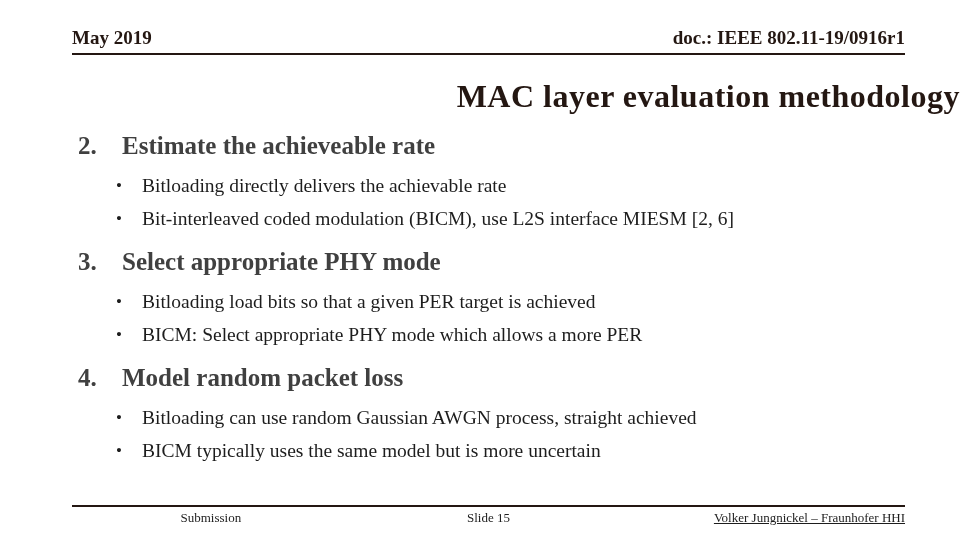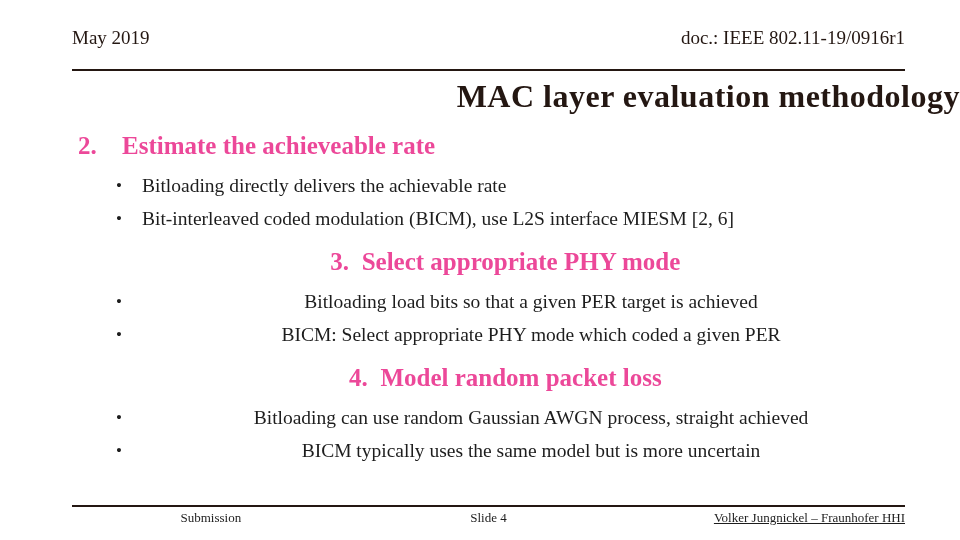--- a/index.html
+++ b/index.html
@@ -16,23 +16,23 @@
   
   .header {
     position: absolute;
     top: 27px;
     left: 72px;
     right: 55px;
     display: flex;
     justify-content: space-between;
     align-items: flex-end;
     border-bottom: 2px solid #241712;
-    padding-bottom: 20px;
+    padding-bottom: 4px;
     font-size: 19px;
-    font-weight: normal;
+    font-weight: bold;
     color: #241712;
   }
   
   .title {
     position: absolute;
     top: 78px;
     left: 0;
     width: 100%;
     text-align: right;
     font-size: 32px;
@@ -40,25 +40,25 @@
     color: #241712;
     letter-spacing: 0.5px;
   }
   
   .content {
     position: absolute;
     top: 131px;
     left: 78px;
     right: 40px;
   }
-  .section + .section { margin-top: 12px; text-align: center; }
+  .section + .section { margin-top: 12px; }
   .section-heading {
     font-size: 25px;
     font-weight: bold;
-    color: #ec4899;
+    color: #404040;
     line-height: 1.2;
   }
   .sec-num { display: inline-block; width: 44px; }
   .bullets { margin: 8px 0 10px 0; list-style: none; }
   .bullets li {
     position: relative;
     padding-left: 64px;
     font-size: 19.5px;
     line-height: 33px;
     color: #1d1d1d;
@@ -109,35 +109,35 @@
         <li><span class="bullet-glyph">•</span><span>Bit-interleaved coded modulation (BICM), use L2S interface MIESM [2, 6]</span></li>
       </ul>
     </div>
 
     <div class="section">
       <div class="section-heading">
         <span class="sec-num">3.</span><span>Select appropriate PHY mode</span>
       </div>
       <ul class="bullets">
         <li><span class="bullet-glyph">•</span><span>Bitloading load bits so that a given PER target is achieved</span></li>
-        <li><span class="bullet-glyph">•</span><span>BICM: Select appropriate PHY mode which coded a given PER</span></li>
+        <li><span class="bullet-glyph">•</span><span>BICM: Select appropriate PHY mode which allows a more PER</span></li>
       </ul>
     </div>
 
     <div class="section">
       <div class="section-heading">
         <span class="sec-num">4.</span><span>Model random packet loss</span>
       </div>
       <ul class="bullets">
         <li><span class="bullet-glyph">•</span><span>Bitloading can use random Gaussian AWGN process, straight achieved</span></li>
         <li><span class="bullet-glyph">•</span><span>BICM typically uses the same model but is more uncertain</span></li>
       </ul>
     </div>
 
   </div>
 
   <div class="footer">
     <span class="footer-left">Submission</span>
-    <span class="footer-center">Slide 4</span>
+    <span class="footer-center">Slide 15</span>
     <span class="footer-right">Volker Jungnickel – Fraunhofer HHI</span>
   </div>
 
 </div>
 
 </body></html>

